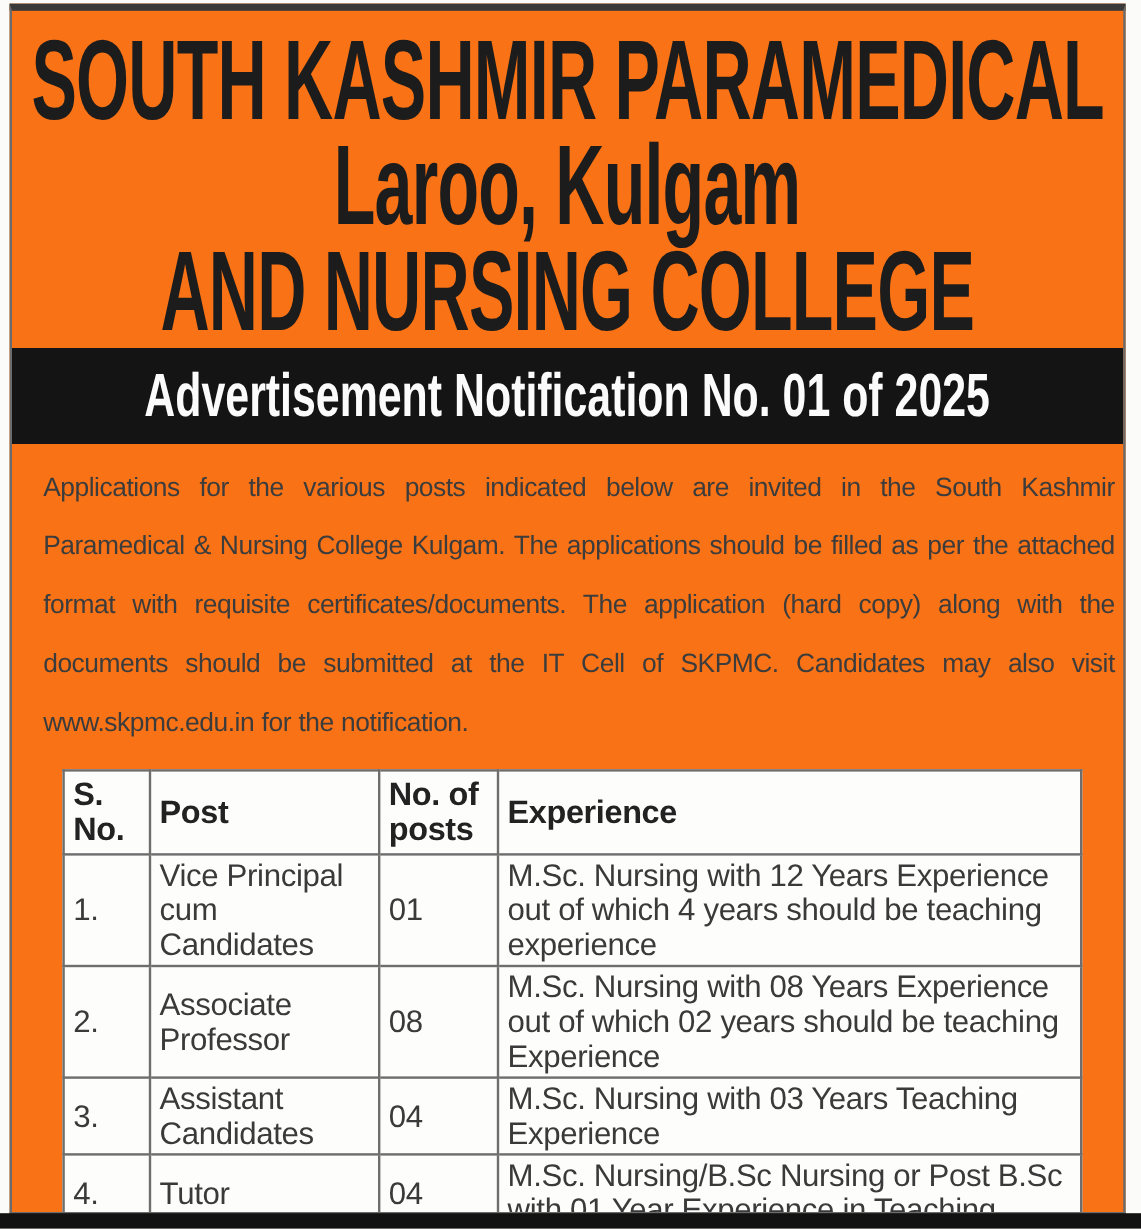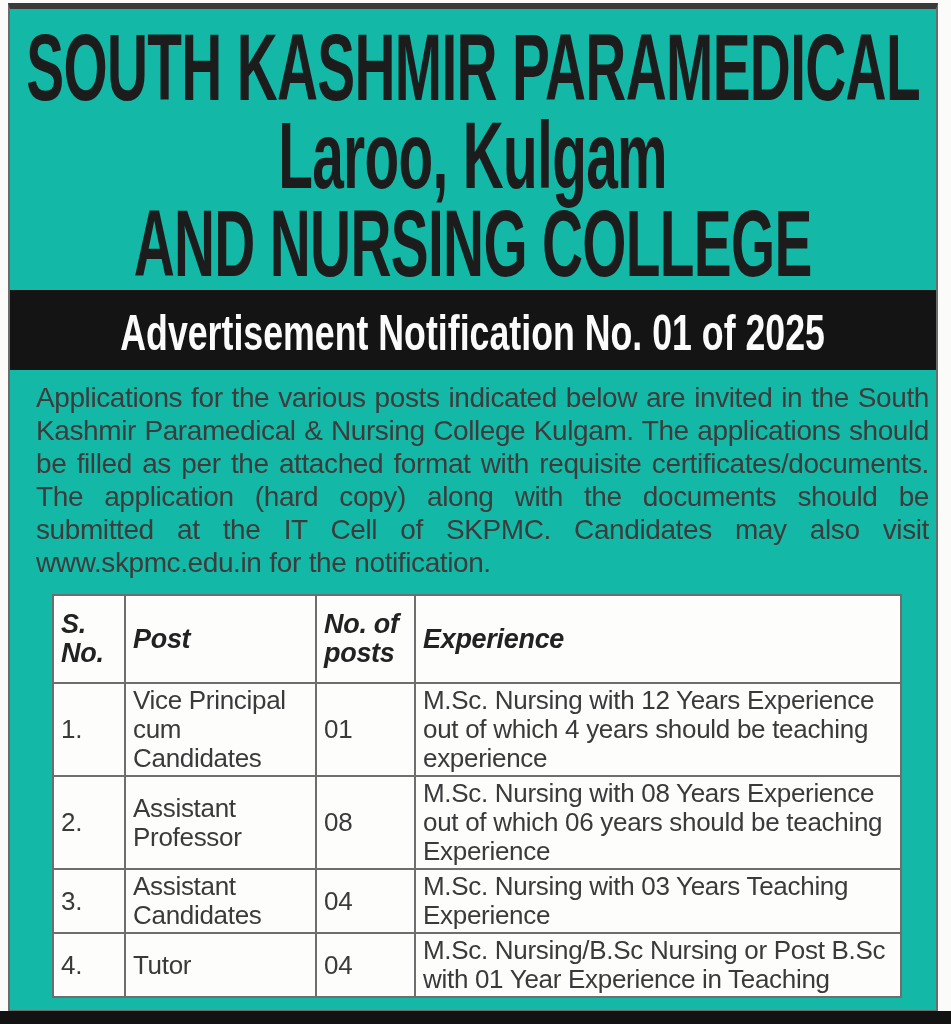--- a/index.html
+++ b/index.html
@@ -18,21 +18,21 @@
     height: 1024px;
     background: #fbfbfa;
   }
 
   .frame {
     position: absolute;
     top: 3px;
     left: 8px;
     right: 13px;
     bottom: 12px;
-    background: #14b8a6;
+    background: #f97316;
     border: 2px solid #6b6b6b;
     border-top: 6px solid #3a3a3a;
     overflow: hidden;
   }
 
   
   .masthead { padding-top: 14px; }
 
   .title-row {
     display: flex;
@@ -58,36 +58,36 @@
     padding: 15px 0 19px 0;
     display: flex;
     flex-direction: column;
     gap: 17px;
   }
 
   .banner .banner-row {
     display: flex;
     justify-content: center;
     height: 46px;
-    align-items: flex-start;
+    align-items: center;
   }
 
   .banner .condensed {
     color: #fbfbfb;
     font-size: 47px;
     letter-spacing: 0px;
     transform: scale(0.76, 1.08);
   }
 
   
   .intro {
     margin: 11px 0 0 0;
     padding: 0 7px 0 26px;
-    font-size: 28px;
-    line-height: 33px;
+    font-size: 22px;
+    line-height: 49px;
     letter-spacing: -0.4px;
     word-spacing: 0.5px;
     text-align: justify;
     color: #3c3c3c;
   }
 
   
   table.posts-table {
     border-collapse: collapse;
     margin: 15px 0 0 42px;
@@ -112,21 +112,21 @@
     color: #3a3a3a;
     overflow: hidden;
   }
 
   .posts-table th {
     font-weight: bold;
     color: #222222;
     font-size: 27px;
   }
 
-  .posts-table thead tr { height: 88px; font-style: italic; }
+  .posts-table thead tr { height: 70px; }
   .posts-table tbody tr.r0 { height: 86px; }
   .posts-table tbody tr.r1 { height: 90px; }
   .posts-table tbody tr.r2 { height: 64px; }
   .posts-table tbody tr.r3 { height: 64px; }
 
   
   .bottom-bar {
     position: absolute;
     left: 0;
     right: 0;
@@ -178,23 +178,23 @@
       </thead>
       <tbody>
         <tr class="r0">
           <td>1.</td>
           <td>Vice Principal cum Candidates</td>
           <td>01</td>
           <td>M.Sc. Nursing with 12 Years Experience out of which 4 years should be teaching experience</td>
         </tr>
         <tr class="r1">
           <td>2.</td>
-          <td>Assistant Professor</td>
+          <td>Associate Professor</td>
           <td>08</td>
-          <td>M.Sc. Nursing with 08 Years Experience out of which 06 years should be teaching Experience</td>
+          <td>M.Sc. Nursing with 08 Years Experience out of which 02 years should be teaching Experience</td>
         </tr>
         <tr class="r2">
           <td>3.</td>
           <td>Assistant Candidates</td>
           <td>04</td>
           <td>M.Sc. Nursing with 03 Years Teaching Experience</td>
         </tr>
         <tr class="r3">
           <td>4.</td>
           <td>Tutor</td>

